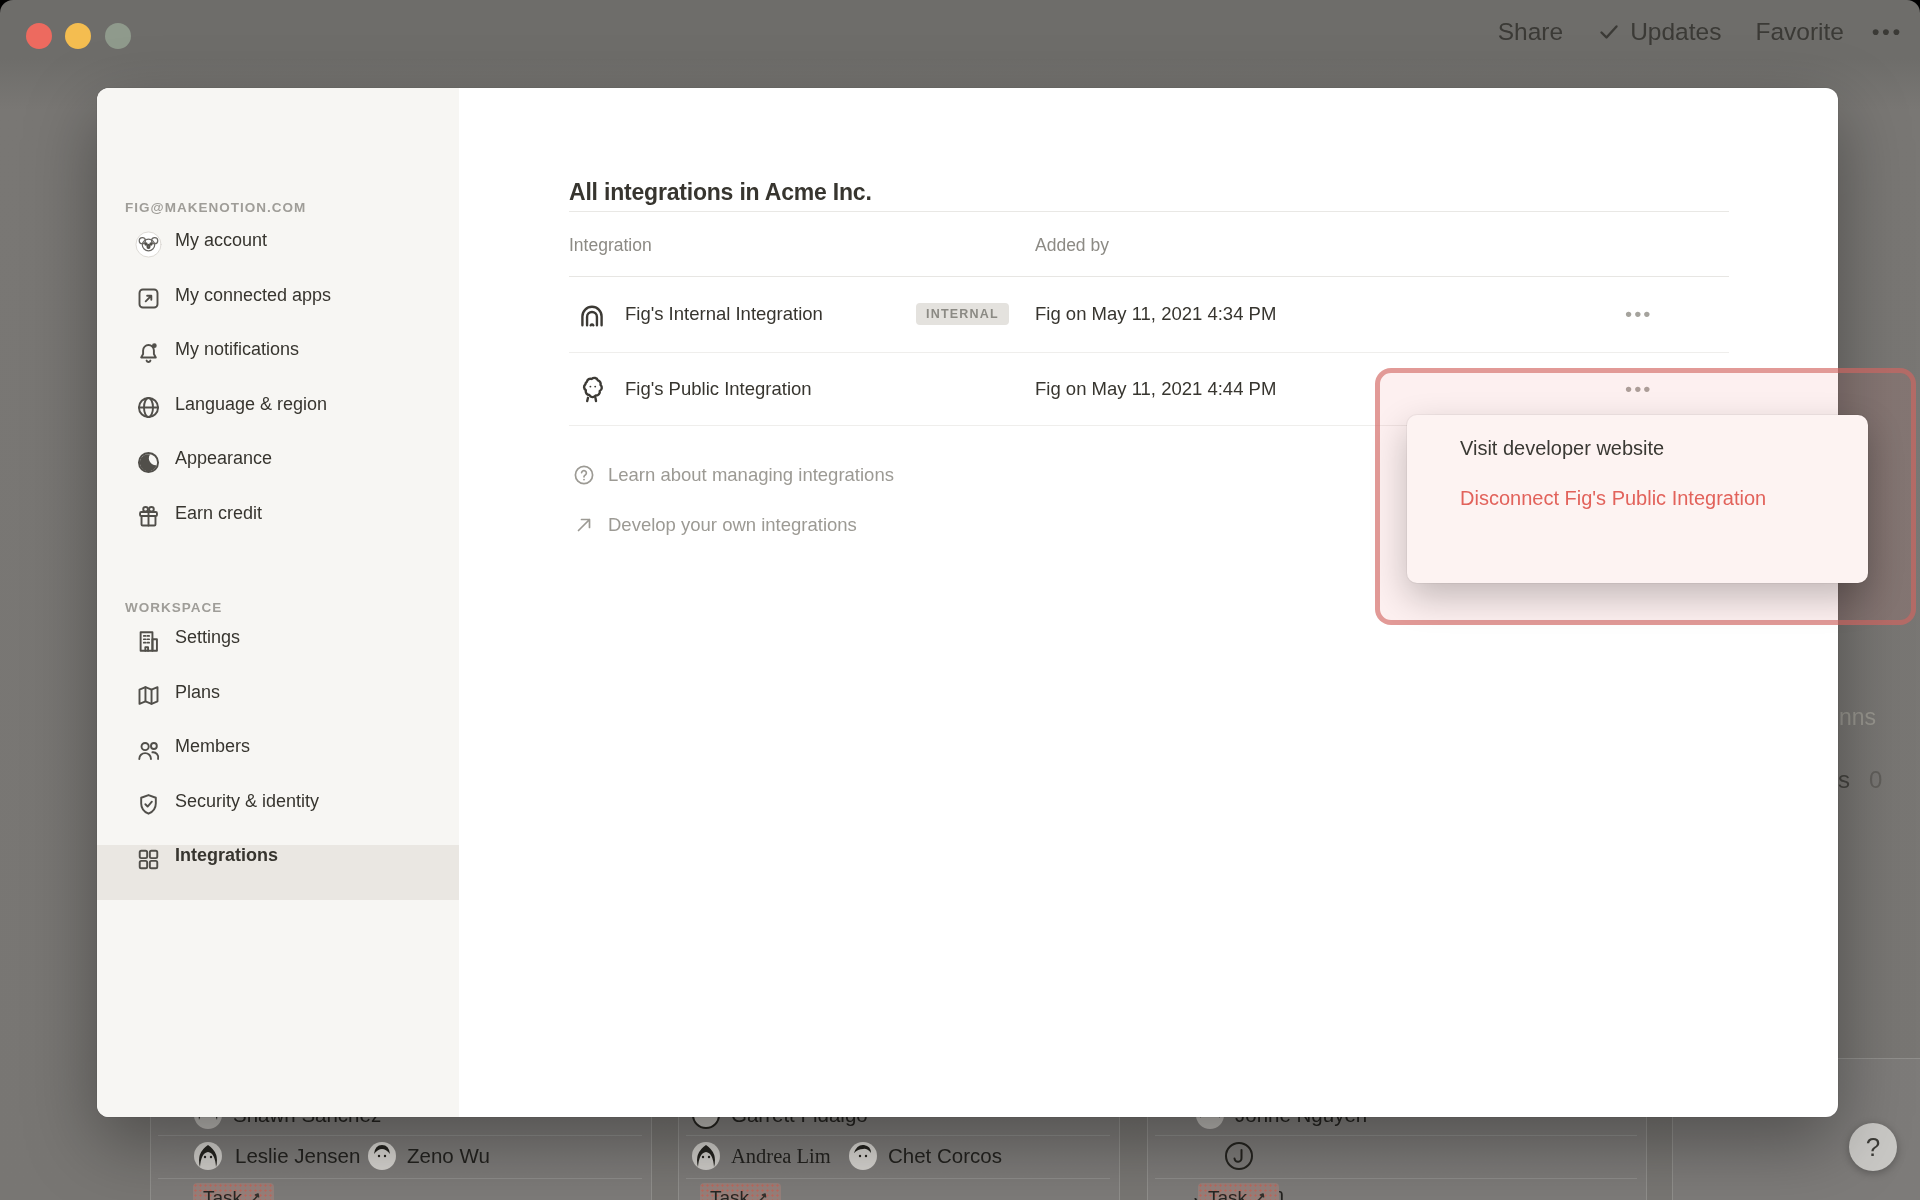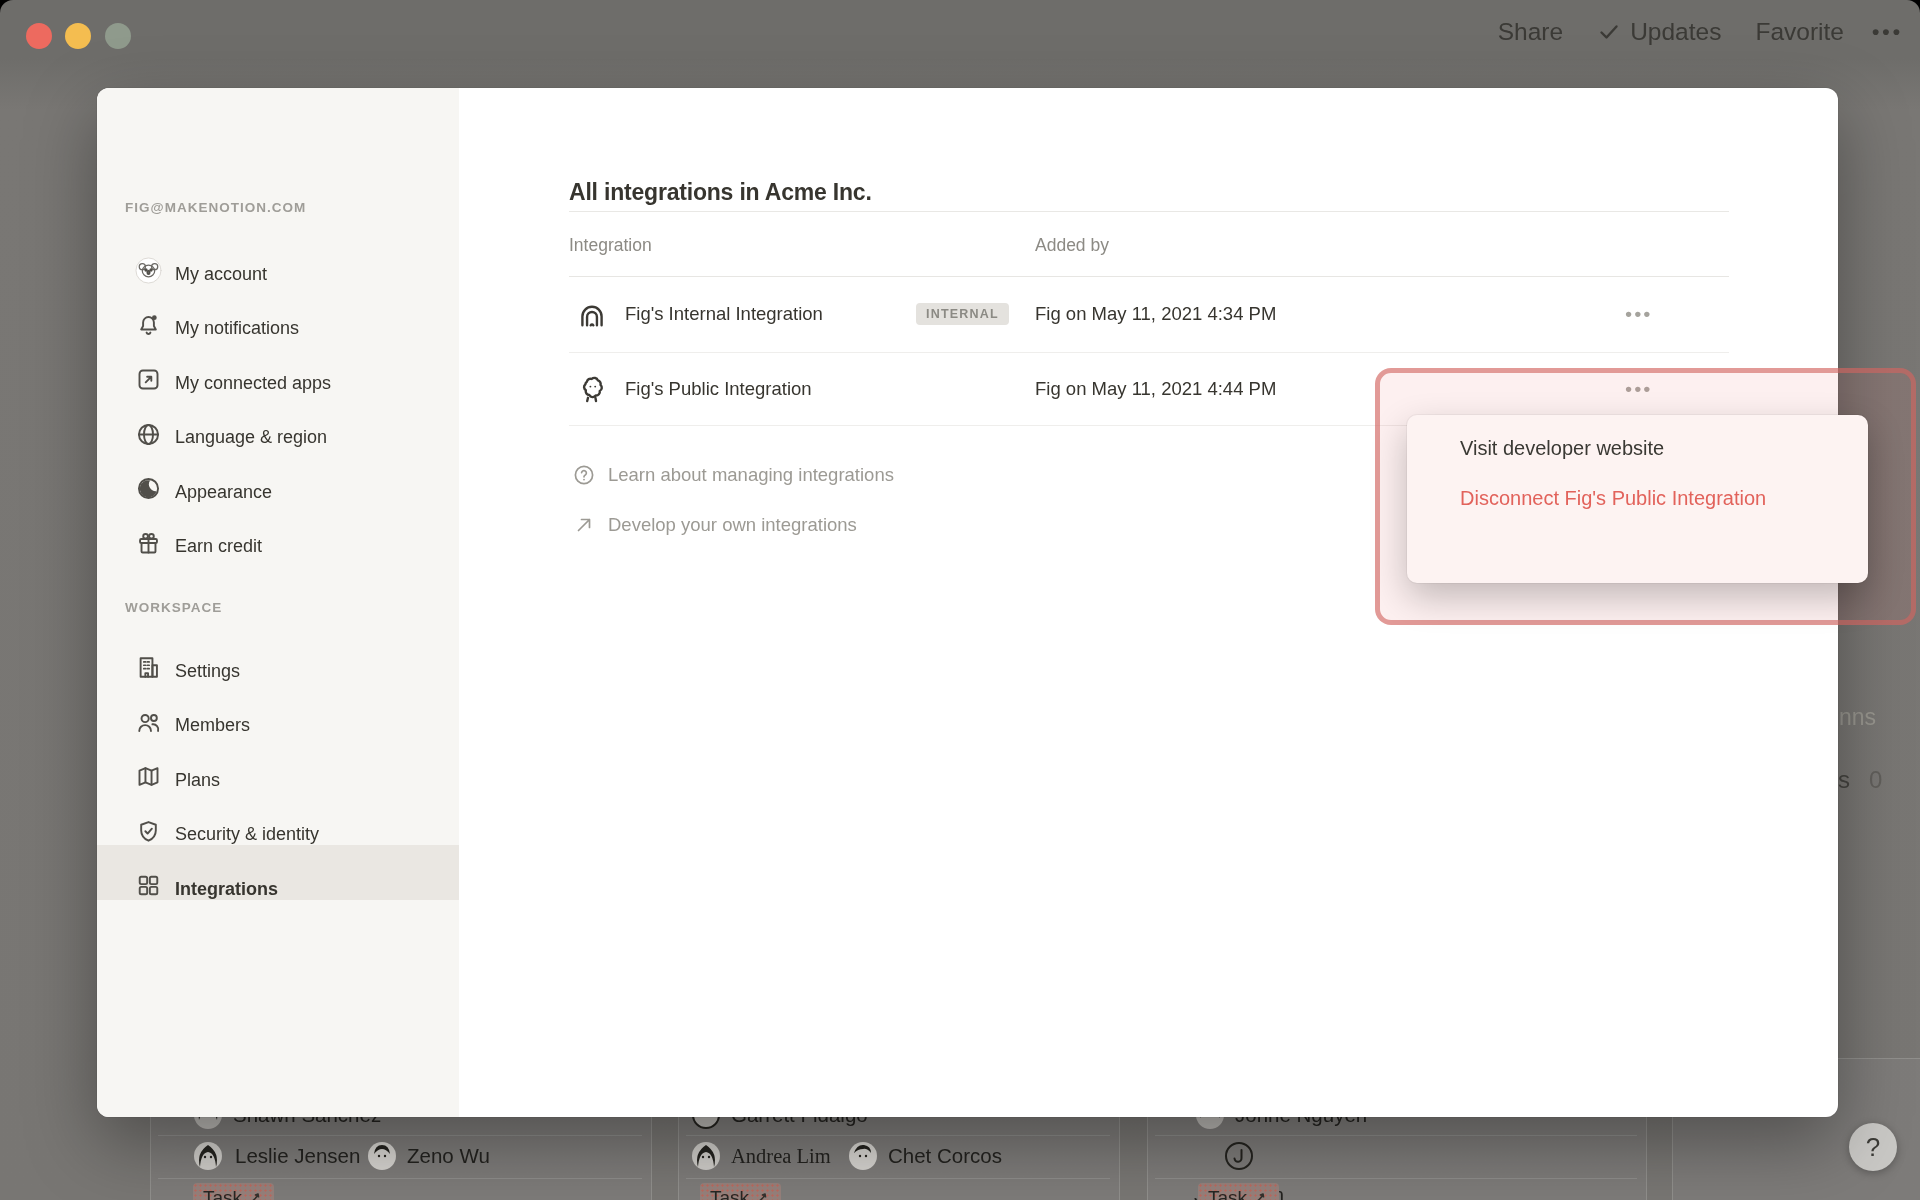--- a/index.html
+++ b/index.html
@@ -36,21 +36,21 @@
   
   .dialog{position:absolute;left:97px;top:88px;width:1741px;height:1029px;background:#fff;border-radius:12px;
     box-shadow:0 25px 70px rgba(0,0,0,.35),0 0 0 1px rgba(0,0,0,.04);display:flex;overflow:hidden;z-index:5;}
   .sidebar{position:relative;width:362px;flex:0 0 362px;background:#f7f6f3;}
   .sb-caption{position:absolute;left:28px;color:#9f9d98;font-size:13.5px;font-weight:600;letter-spacing:1px;}
   .cap-email{top:112px;}
   .cap-ws{top:512px;}
   .sb-list{position:absolute;left:0;right:0;}
   .list-acct{top:142px;}
   .list-ws{top:539px;}
-  .s-item{height:54.5px;display:flex;align-items:flex-end;padding-left:37px;color:#37352f;font-size:18px;font-weight:500;}
+  .s-item{height:54.5px;display:flex;align-items:flex-start;padding-left:37px;color:#37352f;font-size:18px;font-weight:500;}
   .s-item .ic{width:28px;height:28px;display:flex;align-items:center;justify-content:center;margin-right:13px;flex:0 0 auto;}
   .s-item.active{background:#eae7e2;font-weight:700;}
   .s-item svg{stroke:#514f4a;fill:none;stroke-width:1.7;stroke-linecap:round;stroke-linejoin:round;}
   
   .content{position:relative;flex:1;}
   .page-title{position:absolute;left:110px;top:76px;font-size:23px;font-weight:600;color:#37352f;letter-spacing:-.2px;}
   .hr1{position:absolute;left:110px;top:123px;width:1160px;height:1px;background:#e9e8e5;}
   .col-head{position:absolute;top:147px;font-size:17.5px;color:#8c8a84;}
   .ch-integration{left:110px;}
   .ch-added{left:576px;}
@@ -224,35 +224,35 @@
                 <circle cx="11.4" cy="13.5" r=".9" fill="#6b6965"></circle>
                 <circle cx="16.6" cy="13.5" r=".9" fill="#6b6965"></circle>
                 <ellipse cx="14" cy="16" rx="1.3" ry="1.8" fill="#6b6965"></ellipse>
               </svg>
           </span>
           <span>My account</span>
         </div>
         <div class="s-item">
           <span class="ic">
             <svg width="27" height="27" viewBox="0 0 24 24">
+                <rect x="4" y="4" width="16" height="16" rx="3"></rect>
+                <path d="M9.5 14.5 L14.5 9.5 M10.8 9.5 H14.5 V13.2"></path>
+              </svg>
+          </span>
+          <span>My connected apps</span>
+        </div>
+        <div class="s-item">
+          <span class="ic">
+            <svg width="27" height="27" viewBox="0 0 24 24">
                 <path d="M12 4.5 a4.8 4.8 0 0 0 -4.8 4.8 V12.5 L5.5 15.5 H18.5 L16.8 12.5 V9.3 A4.8 4.8 0 0 0 12 4.5 Z"></path>
                 <path d="M10.3 18.3 a1.8 1.8 0 0 0 3.4 0"></path>
                 <circle cx="17.2" cy="5" r="2.1" fill="#514f4a" stroke="none"></circle>
               </svg>
           </span>
           <span>My notifications</span>
-        </div>
-        <div class="s-item">
-          <span class="ic">
-            <svg width="27" height="27" viewBox="0 0 24 24">
-                <rect x="4" y="4" width="16" height="16" rx="3"></rect>
-                <path d="M9.5 14.5 L14.5 9.5 M10.8 9.5 H14.5 V13.2"></path>
-              </svg>
-          </span>
-          <span>My connected apps</span>
         </div>
         <div class="s-item">
           <span class="ic">
             <svg width="27" height="27" viewBox="0 0 24 24">
                 <circle cx="12" cy="12" r="8.5"></circle>
                 <path d="M3.5 12 H20.5"></path>
                 <ellipse cx="12" cy="12" rx="4" ry="8.5"></ellipse>
               </svg>
           </span>
           <span>Language &amp; region</span>
@@ -291,36 +291,36 @@
                 <rect x="15.5" y="10" width="4" height="10.2"></rect>
                 <path d="M7.8 7 h1.6 M11 7 h1.6 M7.8 10 h1.6 M11 10 h1.6 M7.8 13 h1.6 M11 13 h1.6" stroke-width="1.5"></path>
                 <path d="M9.2 20.2 V17 h2.4 v3.2"></path>
               </svg>
           </span>
           <span>Settings</span>
         </div>
         <div class="s-item">
           <span class="ic">
             <svg width="27" height="27" viewBox="0 0 24 24">
+                <path d="M4 6.8 l5.3-2.2 5.4 2.2 5.3-2.2 V17.2 l-5.3 2.2 -5.4-2.2 L4 19.4 Z"></path>
+                <path d="M9.3 4.6 V17.2 M14.7 6.8 V19.4"></path>
+              </svg>
+          </span>
+          <span>Plans</span>
+        </div>
+        <div class="s-item">
+          <span class="ic">
+            <svg width="27" height="27" viewBox="0 0 24 24">
                 <circle cx="9" cy="8.5" r="3.2"></circle>
                 <path d="M3.8 19.5 a5.2 5.2 0 0 1 10.4 0"></path>
                 <circle cx="16.8" cy="8" r="2.6"></circle>
                 <path d="M15.5 13.6 a4.6 4.6 0 0 1 5 5.9"></path>
               </svg>
           </span>
           <span>Members</span>
-        </div>
-        <div class="s-item">
-          <span class="ic">
-            <svg width="27" height="27" viewBox="0 0 24 24">
-                <path d="M4 6.8 l5.3-2.2 5.4 2.2 5.3-2.2 V17.2 l-5.3 2.2 -5.4-2.2 L4 19.4 Z"></path>
-                <path d="M9.3 4.6 V17.2 M14.7 6.8 V19.4"></path>
-              </svg>
-          </span>
-          <span>Plans</span>
         </div>
         <div class="s-item">
           <span class="ic">
             <svg width="27" height="27" viewBox="0 0 24 24">
                 <path d="M12 3.6 L18.5 6 V11 C18.5 15.5 15.5 18.6 12 20.2 C8.5 18.6 5.5 15.5 5.5 11 V6 Z"></path>
                 <path d="M9.2 11.8 l2 2 L15 9.5"></path>
               </svg>
           </span>
           <span>Security &amp; identity</span>
         </div>

